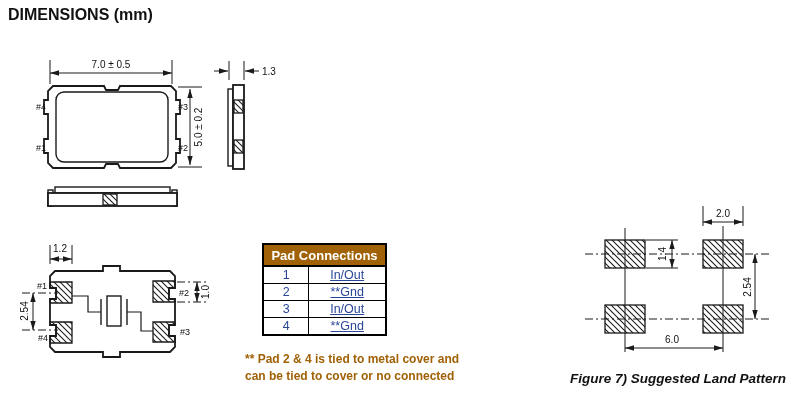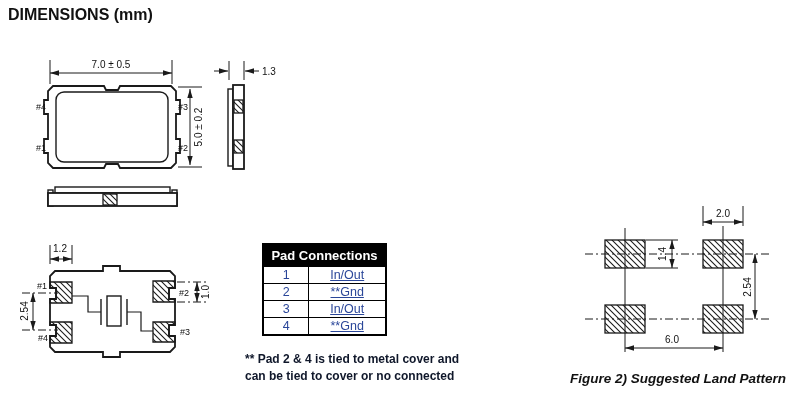--- a/index.html
+++ b/index.html
@@ -22,33 +22,33 @@
   .dashdot { stroke:#1a1a1a; stroke-width:1; fill:none; stroke-dasharray:8 3 2 3; }
   .hatch { fill:url(#hatch); stroke:#1a1a1a; stroke-width:1.3; }
   .dim-text { font-size:10px; fill:#111; font-family:"Liberation Sans", sans-serif; }
   .pad-text { font-size:9px;  fill:#111; font-family:"Liberation Sans", sans-serif; }
 
   .pad-table {
     position:absolute; left:262px; top:243px;
     border-collapse:collapse; border:2px solid #000; background:#fff;
   }
   .pad-table th {
-    background:#000000; color:#ffffff; font-size:13px; font-weight:bold;
+    background:#a16207; color:#ffffff; font-size:13px; font-weight:bold;
     border:2px solid #000; text-align:center; padding:1px 0; height:18px; width:121px;
   }
   .pad-table td {
     border:1px solid #000; color:#2a4699; font-size:12.5px;
     text-align:center; padding:0; height:16px;
   }
   .pad-table td.c1 { width:44px; }
   .pad-table td.c2 { width:75px;text-decoration:underline; }
 
   .note {
     position:absolute; left:245px; top:351px;
-    font-size:12px; font-weight:bold; color:#0f172a; line-height:17px;
+    font-size:12px; font-weight:bold; color:#a16207; line-height:17px;
   }
   .caption {
     position:absolute; left:570px; top:371px;
     font-size:13.5px; font-weight:bold; font-style:italic; color:#111;
   }
 </style>
 </head>
 <body>
 
 <div class="page">
@@ -195,15 +195,15 @@
         <td class="c2">**Gnd</td>
       </tr>
     </tbody>
   </table>
 
   <div class="note">
     <div>** Pad 2 &amp; 4 is tied to metal cover and</div>
     <div>can be tied to cover or no connected</div>
   </div>
 
-  <div class="caption">Figure 2) Suggested Land Pattern</div>
+  <div class="caption">Figure 7) Suggested Land Pattern</div>
 
 </div>
 
 </body></html>

